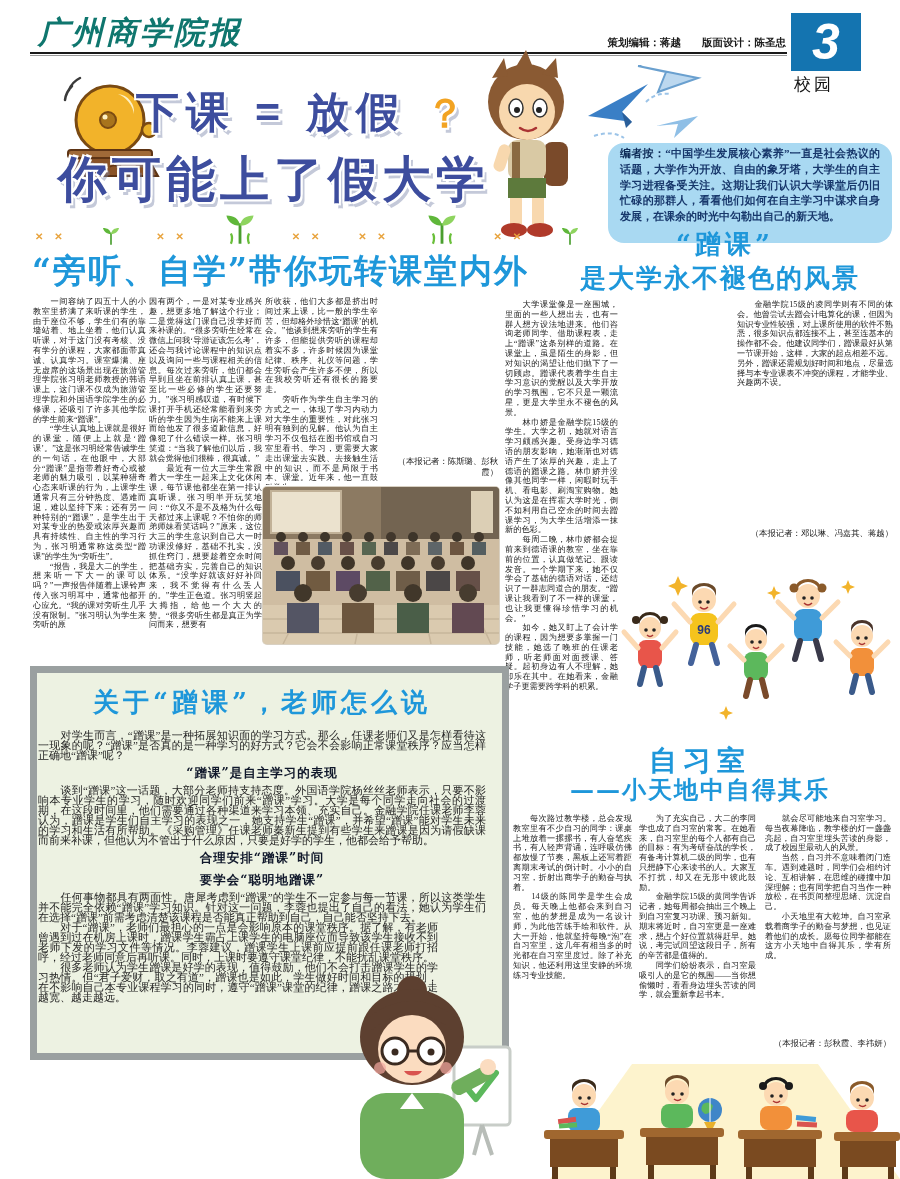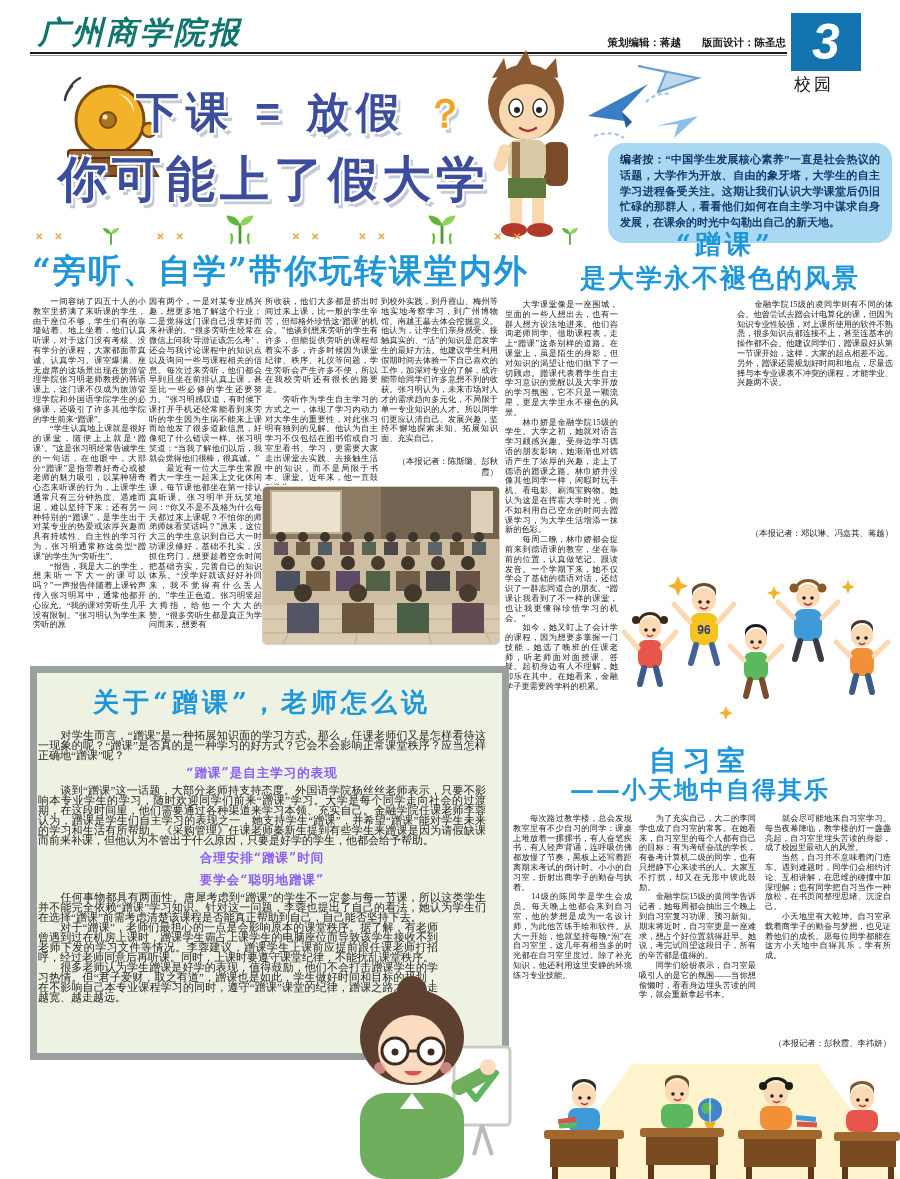--- a/index.html
+++ b/index.html
@@ -48,21 +48,21 @@
   .sprout-row {
     left:35px; top:208px; width:545px; height:38px; display:flex;
     align-items:flex-end; justify-content:space-between;
   }
   .xx { color:#e8a33d; font-size:10px; font-weight:bold; letter-spacing:4px;
         font-family:"Liberation Sans", sans-serif; padding-bottom:4px;}
 
   
   .editor-note {
     left:608px; top:143px; width:284px; height:100px; background:#a9d9f2;
-    border-radius:16px; padding:9px 12px; color:#17376b;
+    border-radius:16px; padding:3px 12px; color:#17376b;
     font-size:11px; line-height:15.8px; font-weight:bold; text-align:justify;
   }
   .editor-note b { color:#0d2a56; }
 
   
   .sec-title {
     font-family:"DejaVu Serif", serif; font-weight:bold; color:#1e97da;
     text-align:center; white-space:nowrap;
   }
   .t-pangting { left:32px; top:249px; width:466px; font-size:33px; letter-spacing:2px; }
@@ -105,21 +105,21 @@
     left:30px; top:666px; width:479px; height:394px;
     border:7px solid #9aa0a0; background:#edf2e2; padding:6px 16px 4px 1px;
     overflow:hidden;
   }
   .teach-title {
     font-family:"DejaVu Serif", serif; font-weight:bold; color:#1e97da;
     font-size:26px; text-align:center; letter-spacing:4px; margin:6px 0 10px 0;
   }
   .teach-box p { font-size:11px; line-height:10px; text-align:justify; color:#222; white-space:pre-line; }
   .sub-head {
-    font-family:"DejaVu Serif", serif; font-weight:bold; color:#8b5cf6;
+    font-family:"DejaVu Serif", serif; font-weight:bold; color:#0f172a;
     font-size:12.5px; text-align:center; letter-spacing:1px; margin:5px 0 3px 0;
   }
   .teach-box .narrow { width:400px; }
 
   
   .bell-art { left:52px; top:68px; width:120px; height:118px; }
   .boy-art { left:452px; top:50px; width:150px; height:192px; }
   .planes-art { left:586px; top:58px; width:118px; height:100px; }
   .kids-art { left:616px; top:556px; width:282px; height:192px; }
   .teacher-art { left:332px; top:975px; width:180px; height:204px; z-index:6; }
@@ -233,21 +233,20 @@
   </div>
 
   <div class="abs sec-title t-pangting">“旁听、自学”带你玩转课堂内外</div>
   <div class="abs col c-a1">　　一间容纳了四五十人的小教室里挤满了来听课的学生，由于座位不够，学生们有的靠墙站着、地上坐着，他们认真听课，对于这门没有考核、没有学分的课程，大家都面带真诚、认真学习。课室爆满、座无虚席的这场景出现在旅游管理学院张习明老师教授的韩语课上，这门课不仅成为旅游管理学院和外国语学院学生的必修课，还吸引了许多其他学院的学生前来“蹭课”。
 　　“学生认真地上课就是很好的课堂，随便上上就是‘蹭课’。”这是张习明经常告诫学生的一句话，在他眼中，大部分“蹭课”是指带着好奇心或被老师的魅力吸引，以某种猎奇心态来听课的行为，上课学生通常只有三分钟热度、遇难而退，难以坚持下来；还有另一种特别的“蹭课”，是学生出于对某专业的热爱或浓厚兴趣而具有持续性、自主性的学习行为，张习明通常称这类型“蹭课”的学生为“旁听生”。
 　　“报告，我是大二的学生，想来听一下大一的课可以吗？”一声报告伴随着上课铃声传入张习明耳中，通常他都开心应允。“我的课对旁听生几乎没有限制。”张习明认为学生来旁听的原</div>
   <div class="abs col c-a2">因有两个，一是对某专业感兴趣，想更多地了解这个行业；二是觉得这门课自己没学好而来补课的。“很多旁听生经常在微信上问我‘导游证该怎么考’，还会与我讨论课程中的知识点以及询问一些与课程相关的信息。每次过来旁听，他们都会早到且坐在前排认真上课，甚至比一些必修的学生还要努力。”张习明感叹道，有时候下课打开手机还经常能看到来旁听的学生因为生病不能来上课而给他发了很多道歉信息，好像犯了什么错误一样。张习明笑道：“当我了解他们以后，我就会觉得他们很棒，很真诚。”
 　　最近有一位大三学生常跟着大一学生一起来上文化休闲课，每节课他都坐在第一排认真听课。张习明半开玩笑地问：“你又不是不及格为什么每天都过来上课呢？不怕你的师弟师妹看笑话吗？”原来，这位大三的学生意识到自己大一时功课没修好，基础不扎实，没抓住窍门，想要趁着空余时间把基础夯实，完善自己的知识体系。“没学好就该好好补回来，我不觉得有什么丢人的。”学生正色道。张习明竖起大拇指，给他一个大大的赞。“很多旁听生都是真正为学问而来，想要有</div>
   <div class="abs col c-a3">所收获，他们大多都是挤出时间过来上课，比一般的学生辛苦，但却格外珍惜这‘蹭课’的机会。”他谈到想来旁听的学生有许多，但能提供旁听的课程却着实不多，许多时候因为课堂纪律、秩序、礼仪等问题，学生旁听会产生许多不便，所以在我校旁听还有很长的路要走。
 　　旁听作为学生自主学习的方式之一，体现了学习内动力对大学生的重要性，对此张习明有独到的见解。他认为自主学习不仅包括在图书馆或自习室里看书、学习，更需要大家走出课堂去实践、去接触生活中的知识，而不是局限于书本、课堂。近年来，他一直鼓励学生</div>
-  <div class="abs col c-a4">到校外实践，到丹霞山、梅州等地实地考察学习，到广州博物馆、南越王墓去体会挖掘意义。他认为，让学生们亲身感受、接触真实的、“活”的知识是启发学生的最好方法。他建议学生利用假期时间去体验一下自己喜欢的工作，加深对专业的了解，或许能带给同学们许多意想不到的收获。张习明认为，未来市场对人才的需求趋向多元化，不局限于单一专业知识的人才。所以同学们更应认清自己、发展兴趣，坚持不懈地探索未知、拓展知识面、充实自己。</div>
   <div class="abs byline b-a">（本报记者：陈斯璐、彭秋霞）</div>
 
   <div class="abs classroom-photo">
     <svg viewBox="0 0 236 157" width="236" height="157">
       <rect width="236" height="157" fill="#c9b9a2"></rect>
       <rect x="0" y="0" width="236" height="52" fill="#7b6b58"></rect>
       <rect x="118" y="0" width="118" height="52" fill="#5e5144"></rect>
       <rect x="8" y="4" width="70" height="42" fill="#e9e4d6" stroke="#b8ab96" stroke-width="2"></rect>
       <rect x="208" y="4" width="22" height="42" fill="#d8cdb8"></rect>
       <rect x="0" y="118" width="236" height="39" fill="#d6c8b2"></rect>

